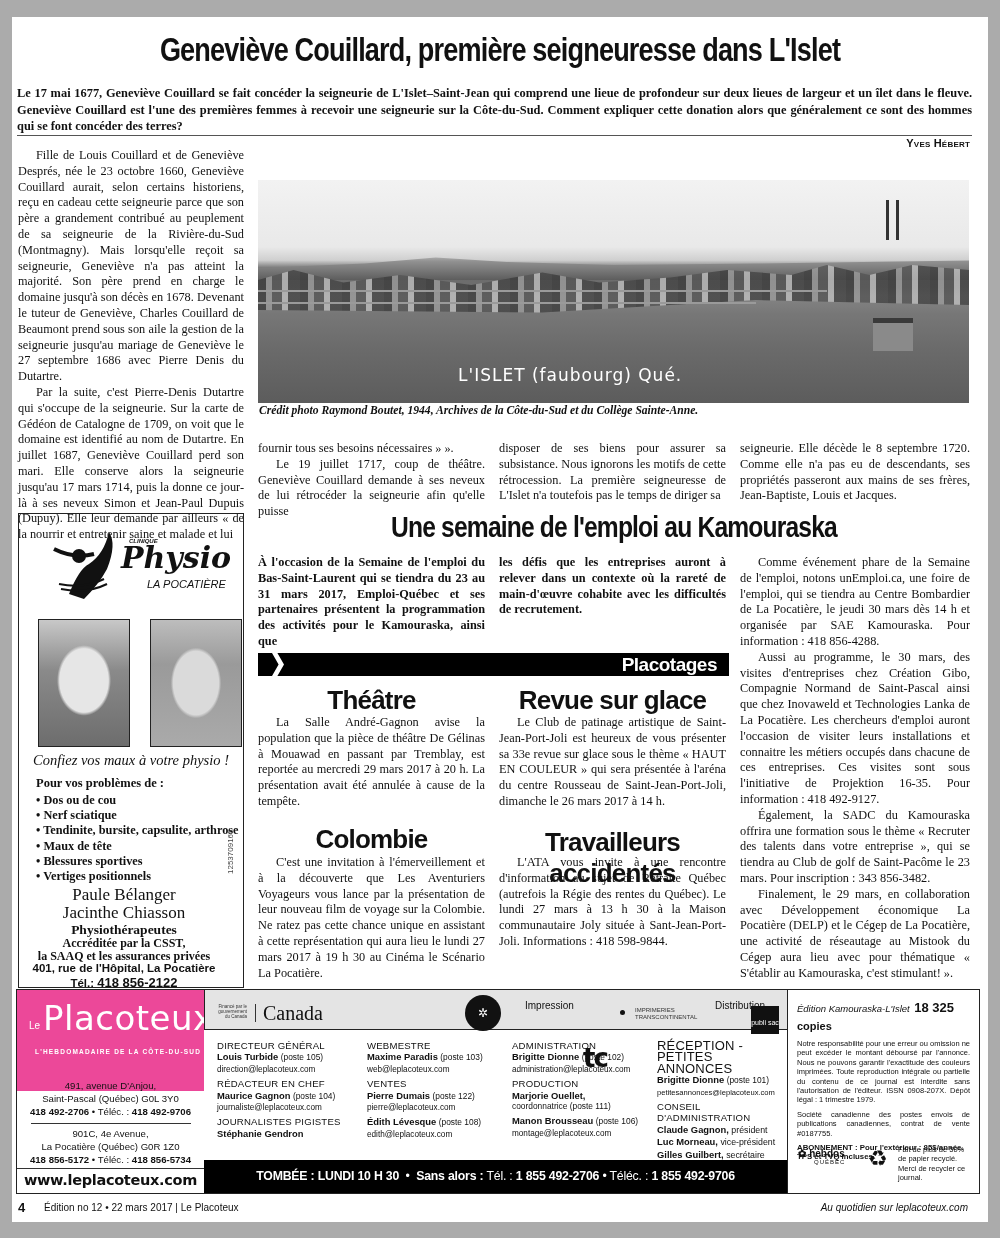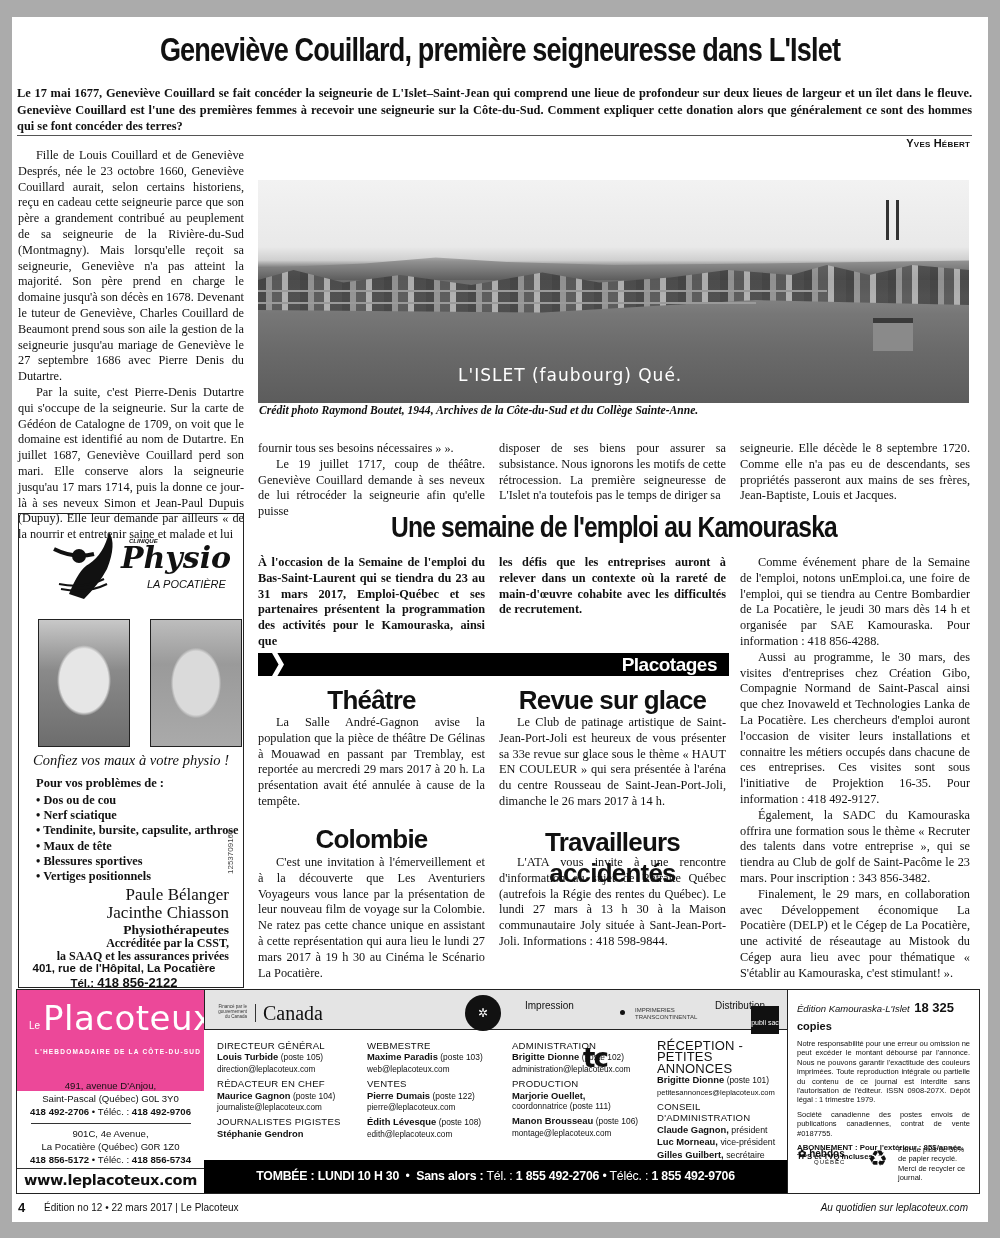--- a/index.html
+++ b/index.html
@@ -30,21 +30,21 @@
   .photo-credit { position: absolute; left: 247px; top: 387px; font-family: "Liberation Serif", serif; font-style: italic; font-weight: 700; font-size: 11.6px; }
 
   
   .ad { position: absolute; left: 6px; top: 496px; width: 226px; height: 475px; border: 1.5px solid #222; }
   .ad-logo { position: absolute; left: 30px; top: 10px; width: 180px; height: 80px; }
   .ad-photo { position: absolute; top: 105px; width: 92px; height: 128px; border: 1.5px solid #222; }
   .ad-tagline { position: absolute; left: 0; top: 238px; width: 100%; text-align: center; font-family: "Liberation Serif", serif; font-style: italic; font-size: 14.5px; }
   .ad-list-title { position: absolute; left: 17px; top: 262px; font-family: "Liberation Serif", serif; font-weight: 700; font-size: 12.5px; }
   .ad-list { position: absolute; left: 17px; top: 279px; list-style: none; font-family: "Liberation Serif", serif; font-weight: 700; font-size: 12.3px; line-height: 15.2px; }
   .ad-list li::before { content: "• "; }
-  .ad-names { position: absolute; left: 0; top: 372px; width: 210px; text-align: right; font-family: "Liberation Serif", serif; }
+  .ad-names { position: absolute; left: 0; top: 372px; width: 210px; text-align: center; font-family: "Liberation Serif", serif; }
   .ad-name { font-size: 17px; line-height: 18px; }
   .ad-role { font-size: 13.5px; font-weight: 700; line-height: 15px; }
   .ad-accred { font-size: 12px; font-weight: 700; line-height: 13px; }
   .ad-address { position: absolute; left: 0; top: 448px; width: 210px; text-align: center; font-family: "Liberation Sans", sans-serif; font-weight: 700; font-size: 11.5px; line-height: 13.5px; }
   .ad-code { position: absolute; left: 207px; top: 360px; font-family: "Liberation Sans", sans-serif; font-size: 8px; transform: rotate(-90deg); transform-origin: left top; color: #444; }
 
   
   .title2 { position: absolute; left: 246px; top: 493px; width: 712px; text-align: center; font-family: "Liberation Sans", sans-serif; font-weight: 700; font-size: 30px; letter-spacing: -1px; transform: scaleX(0.82); }
   .bold-col { font-weight: 700; }
 

